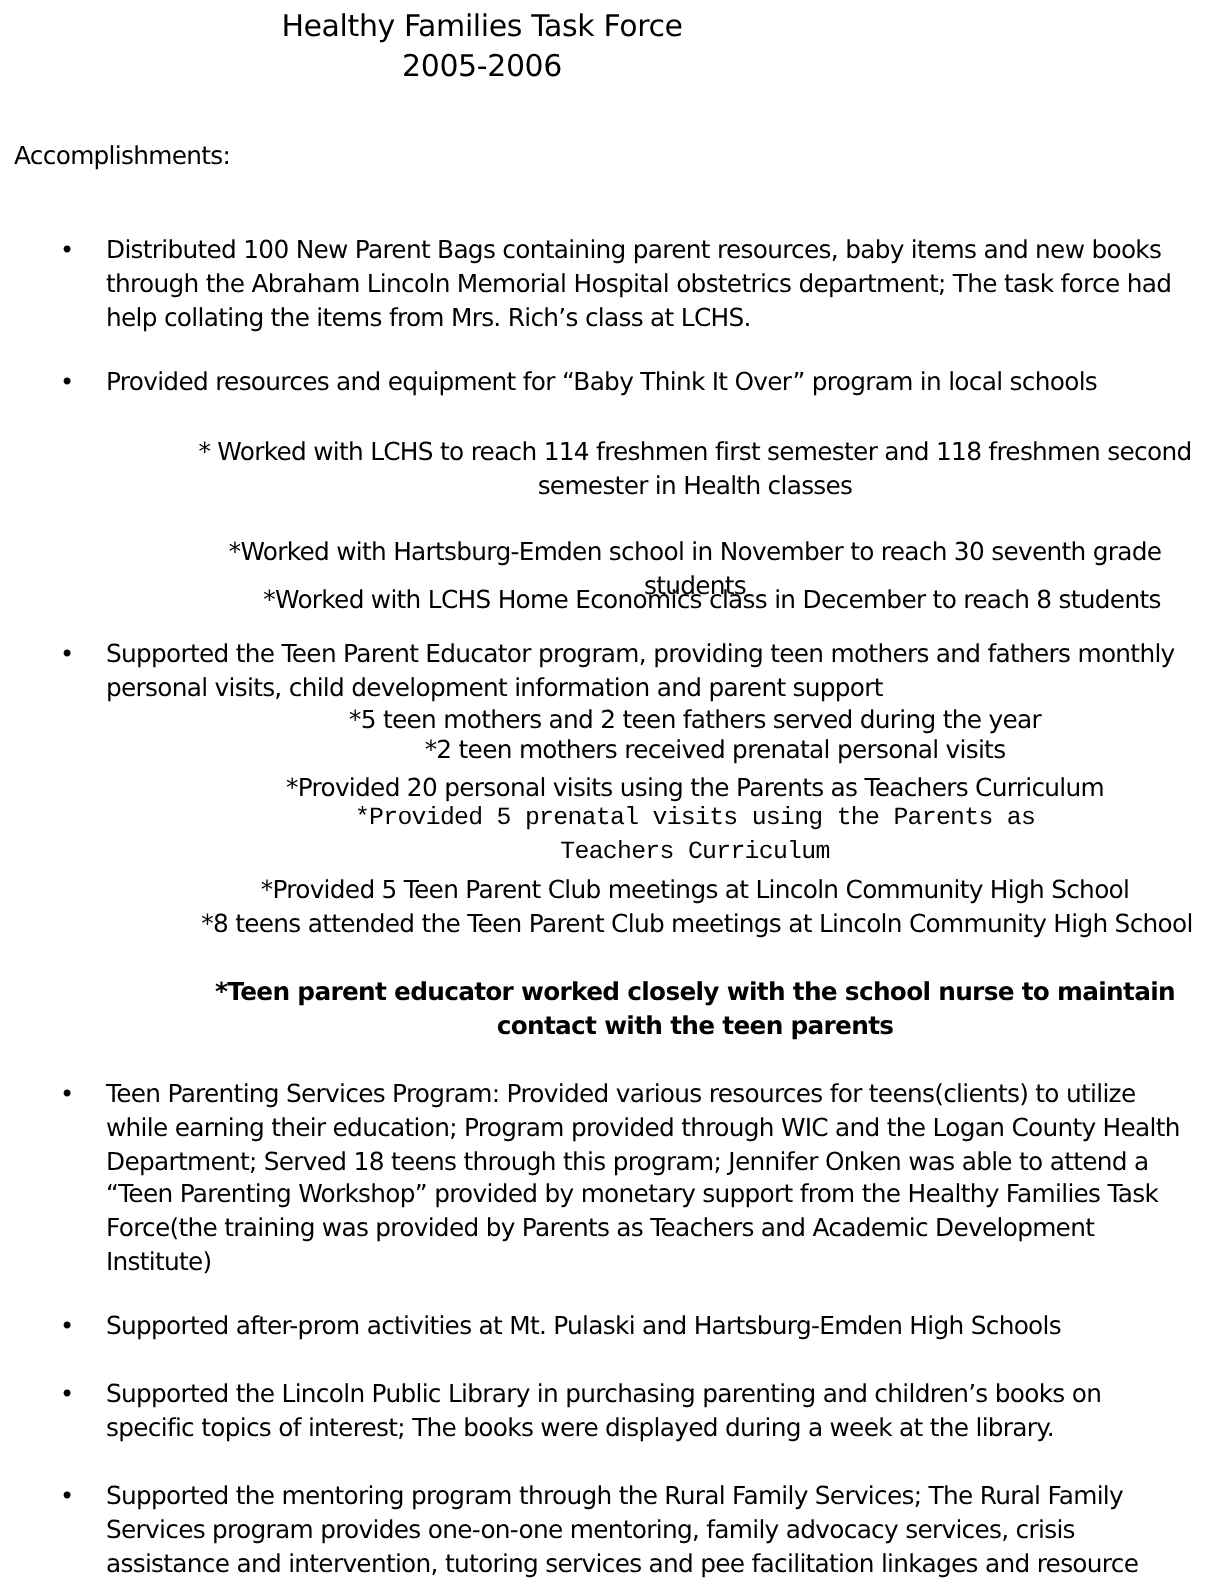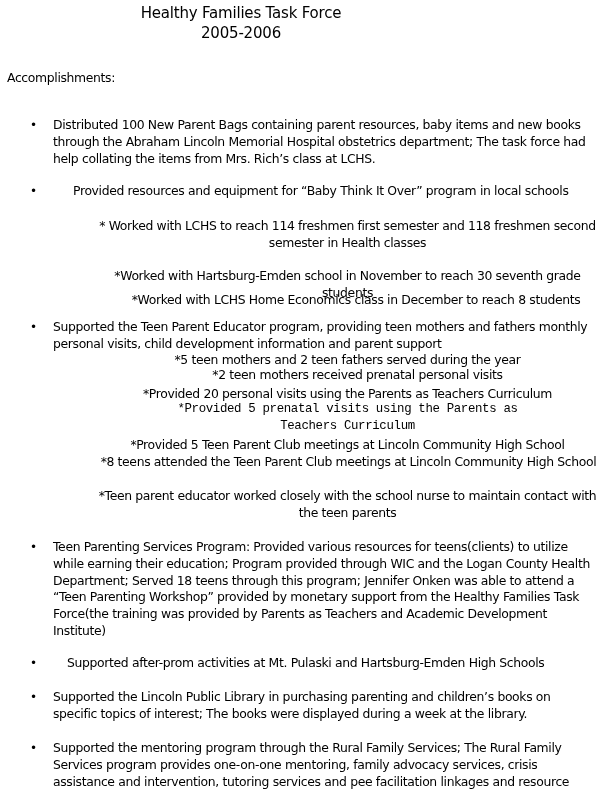--- a/index.html
+++ b/index.html
@@ -34,47 +34,47 @@
   <div class="title t2">2005-2006</div>
   <div class="heading">Accomplishments:</div>
 
   <div class="item" style="top:117px;">
     <span class="bullet">•</span>
     <div class="text" style="top:0;">Distributed 100 New Parent Bags containing parent resources, baby items and new books through the Abraham Lincoln Memorial Hospital obstetrics department; The task force had help collating the items from Mrs. Rich’s class at LCHS.</div>
   </div>
 
   <div class="item" style="top:183px;">
     <span class="bullet">•</span>
-    <div class="text" style="top:0;margin-left:20px;">Provided resources and equipment for “Baby Think It Over” program in local schools</div>
+    <div class="text" style="top:0;">Provided resources and equipment for “Baby Think It Over” program in local schools</div>
   </div>
   <div class="sub" style="left:98px; top:218px;">* Worked with LCHS to reach 114 freshmen first semester and 118 freshmen second semester in Health classes</div>
   <div class="sub" style="left:115px; top:251px;margin-top:41px;">*Worked with LCHS Home Economics class in December to reach 8 students</div>
   <div class="sub" style="left:98px; top:268px;">*Worked with Hartsburg-Emden school in November to reach 30 seventh grade students</div>
 
   <div class="item" style="top:319px;">
     <span class="bullet">•</span>
     <div class="text" style="top:0;">Supported the Teen Parent Educator program, providing teen mothers and fathers monthly personal visits, child development information and parent support</div>
   </div>
   <div class="sub" style="left:98px; top:352px;">*5 teen mothers and 2 teen fathers served during the year</div>
   <div class="sub" style="left:98px; top:367px;margin-left:20px;">*2 teen mothers received prenatal personal visits</div>
   <div class="sub" style="left:98px; top:386px;">*Provided 20 personal visits using the Parents as Teachers Curriculum</div>
   <div class="sub" style="left:98px; top:401px; white-space:pre-line;font-family:Liberation Mono, monospace;">*Provided 5 prenatal visits using the Parents as
 Teachers Curriculum</div>
   <div class="sub" style="left:98px; top:437px;">*Provided 5 Teen Parent Club meetings at Lincoln Community High School</div>
   <div class="sub" style="left:100px; top:454px;">*8 teens attended the Teen Parent Club meetings at Lincoln Community High School</div>
-  <div class="sub" style="left:98px; top:488px;">*Teen parent educator worked closely with the school nurse to maintain contact with the teen parents</div>
+  <div class="sub" style="left:98px; top:488px;font-weight:bold;">*Teen parent educator worked closely with the school nurse to maintain contact with the teen parents</div>
 
   <div class="item" style="top:539px;">
     <span class="bullet">•</span>
     <div class="text" style="top:0;">Teen Parenting Services Program:  Provided various resources for teens(clients) to utilize while earning their education; Program provided through WIC and the Logan County Health Department; Served 18 teens through this program; Jennifer Onken was able to attend a “Teen Parenting Workshop” provided by monetary support from the Healthy Families Task Force(the training was provided by Parents as Teachers and Academic Development Institute)</div>
   </div>
 
   <div class="item" style="top:655px;">
     <span class="bullet">•</span>
-    <div class="text" style="top:0;margin-left:14px;">Supported after-prom activities at Mt. Pulaski and Hartsburg-Emden High Schools</div>
+    <div class="text" style="top:0;">Supported after-prom activities at Mt. Pulaski and Hartsburg-Emden High Schools</div>
   </div>
 
   <div class="item" style="top:689px;">
     <span class="bullet">•</span>
     <div class="text" style="top:0;">Supported the Lincoln Public Library in purchasing parenting and children’s books on specific topics of interest; The books were displayed during a week at the library.</div>
   </div>
 
   <div class="item" style="top:740px;">
     <span class="bullet">•</span>
     <div class="text" style="top:0;">Supported the mentoring program through the Rural Family Services; The Rural Family Services program provides one-on-one mentoring, family advocacy services, crisis assistance and intervention, tutoring services and pee facilitation linkages and resource</div>

